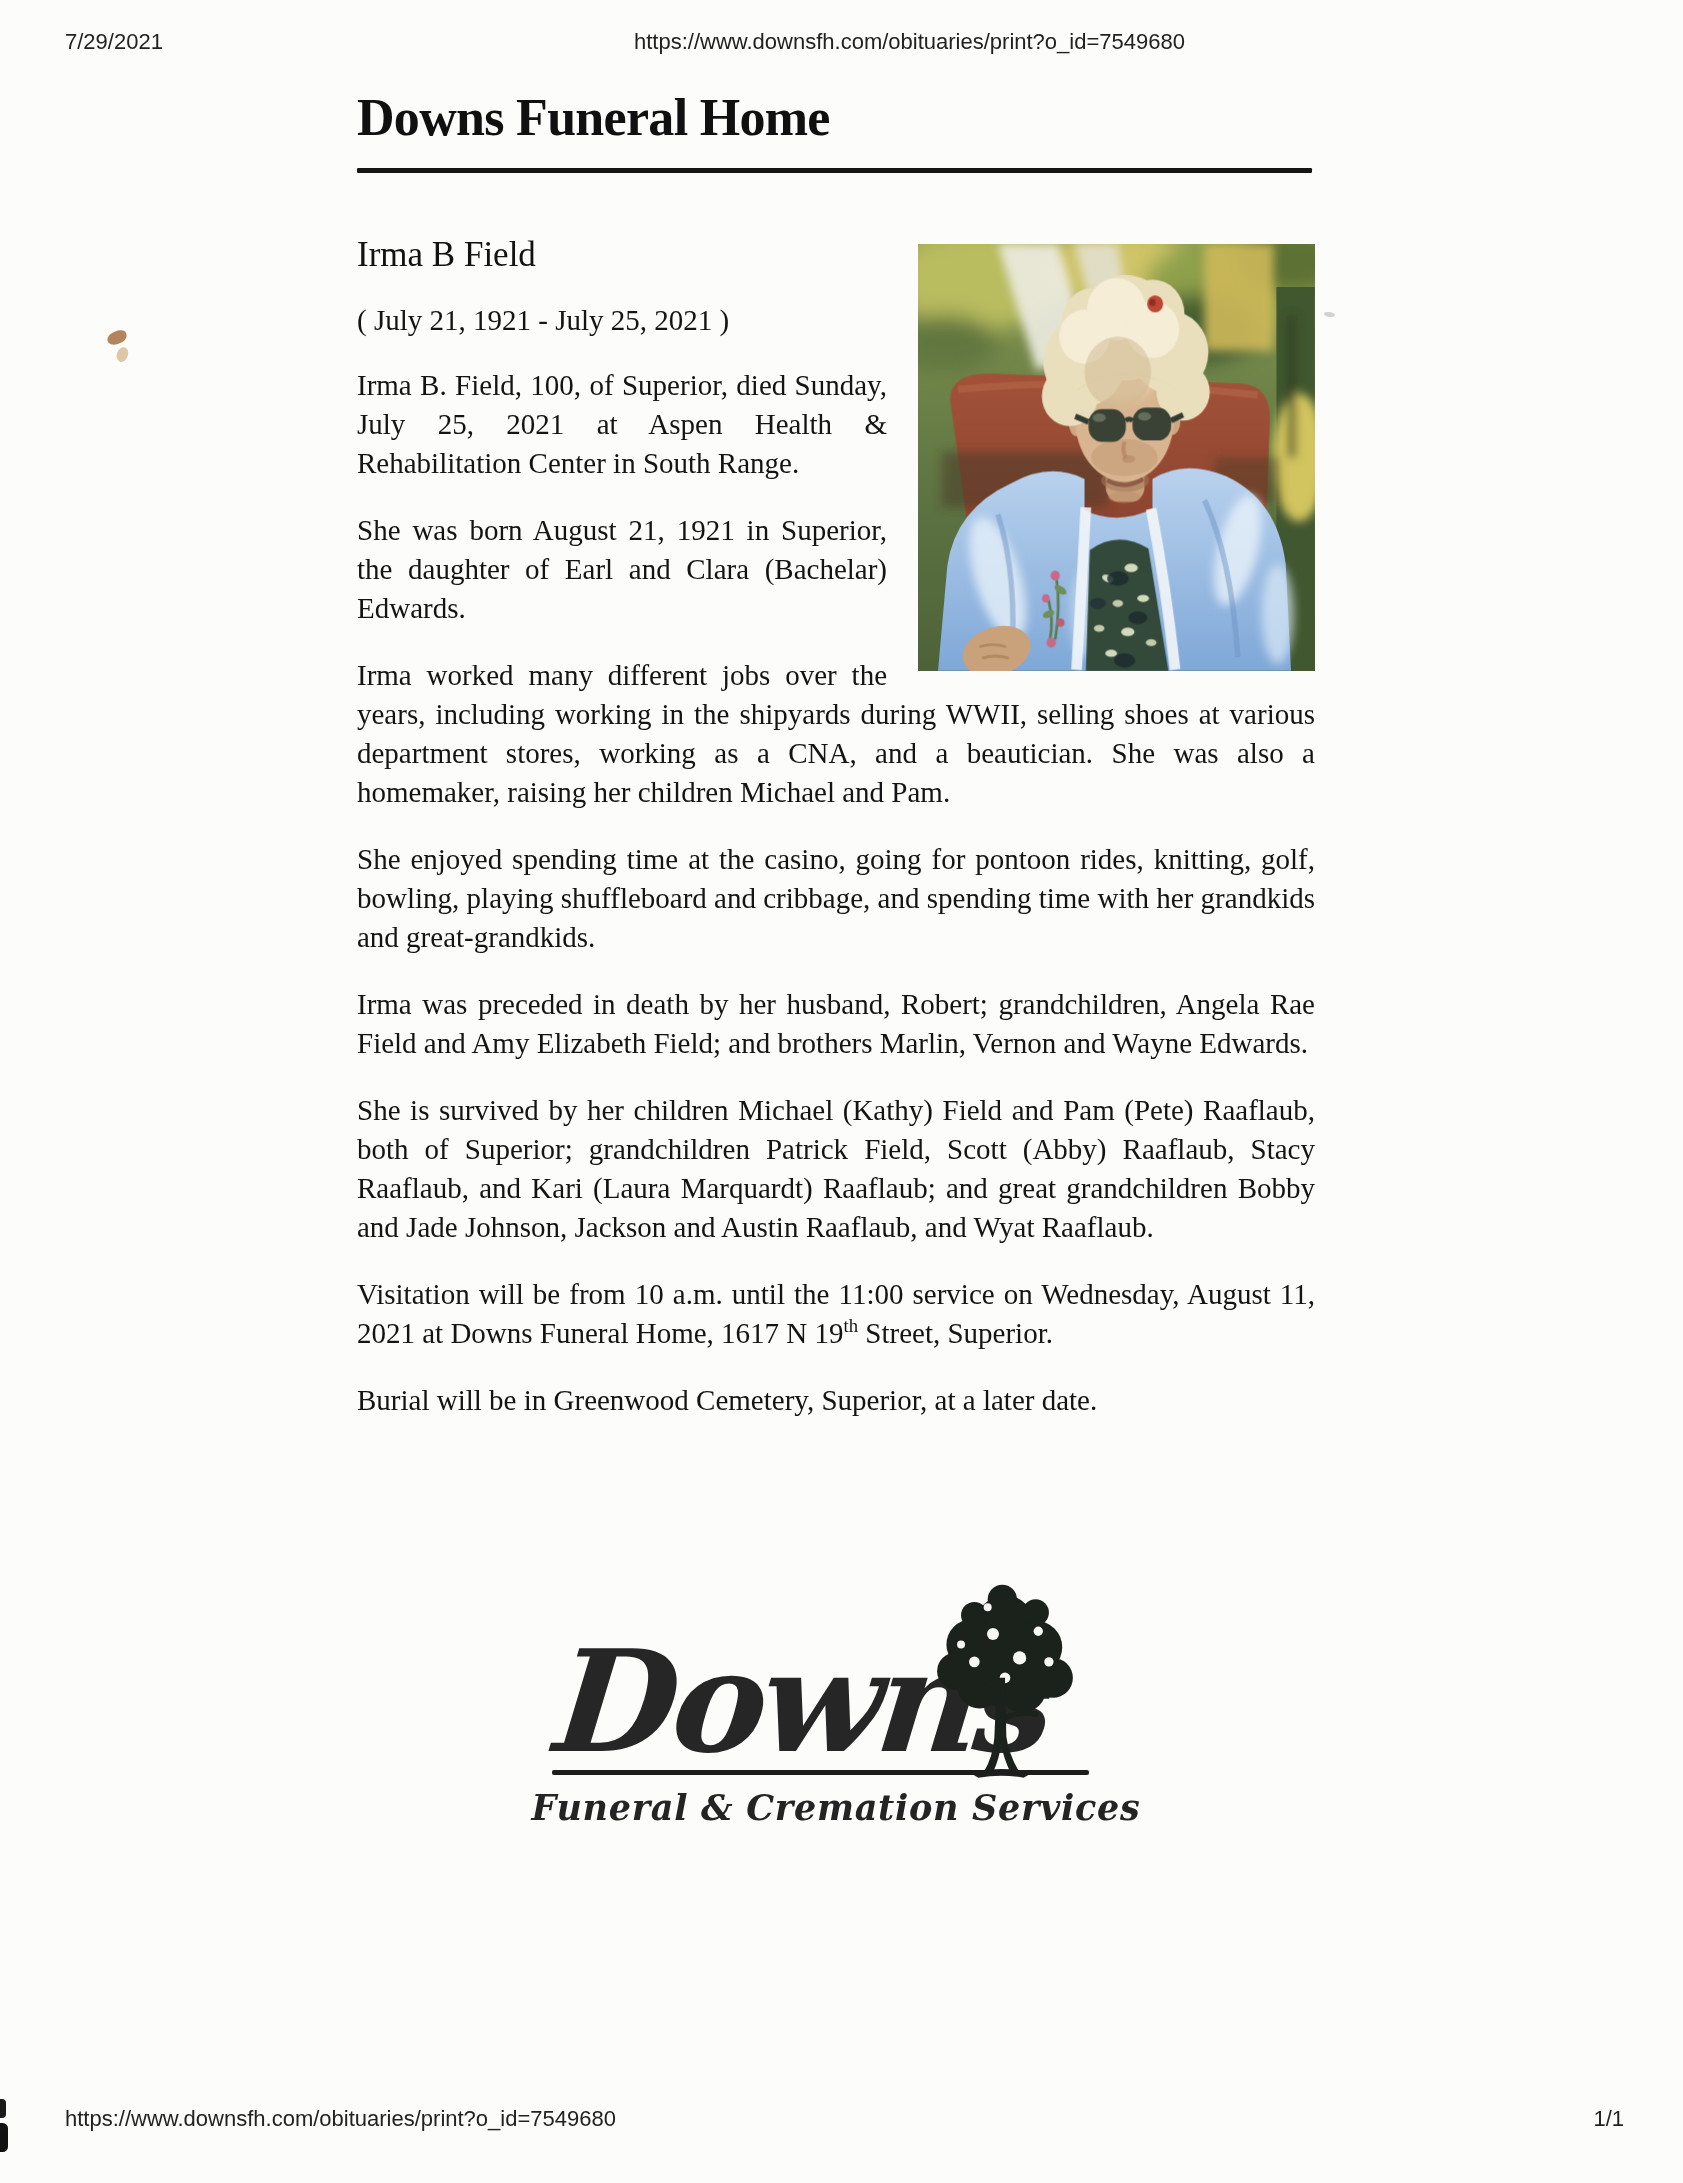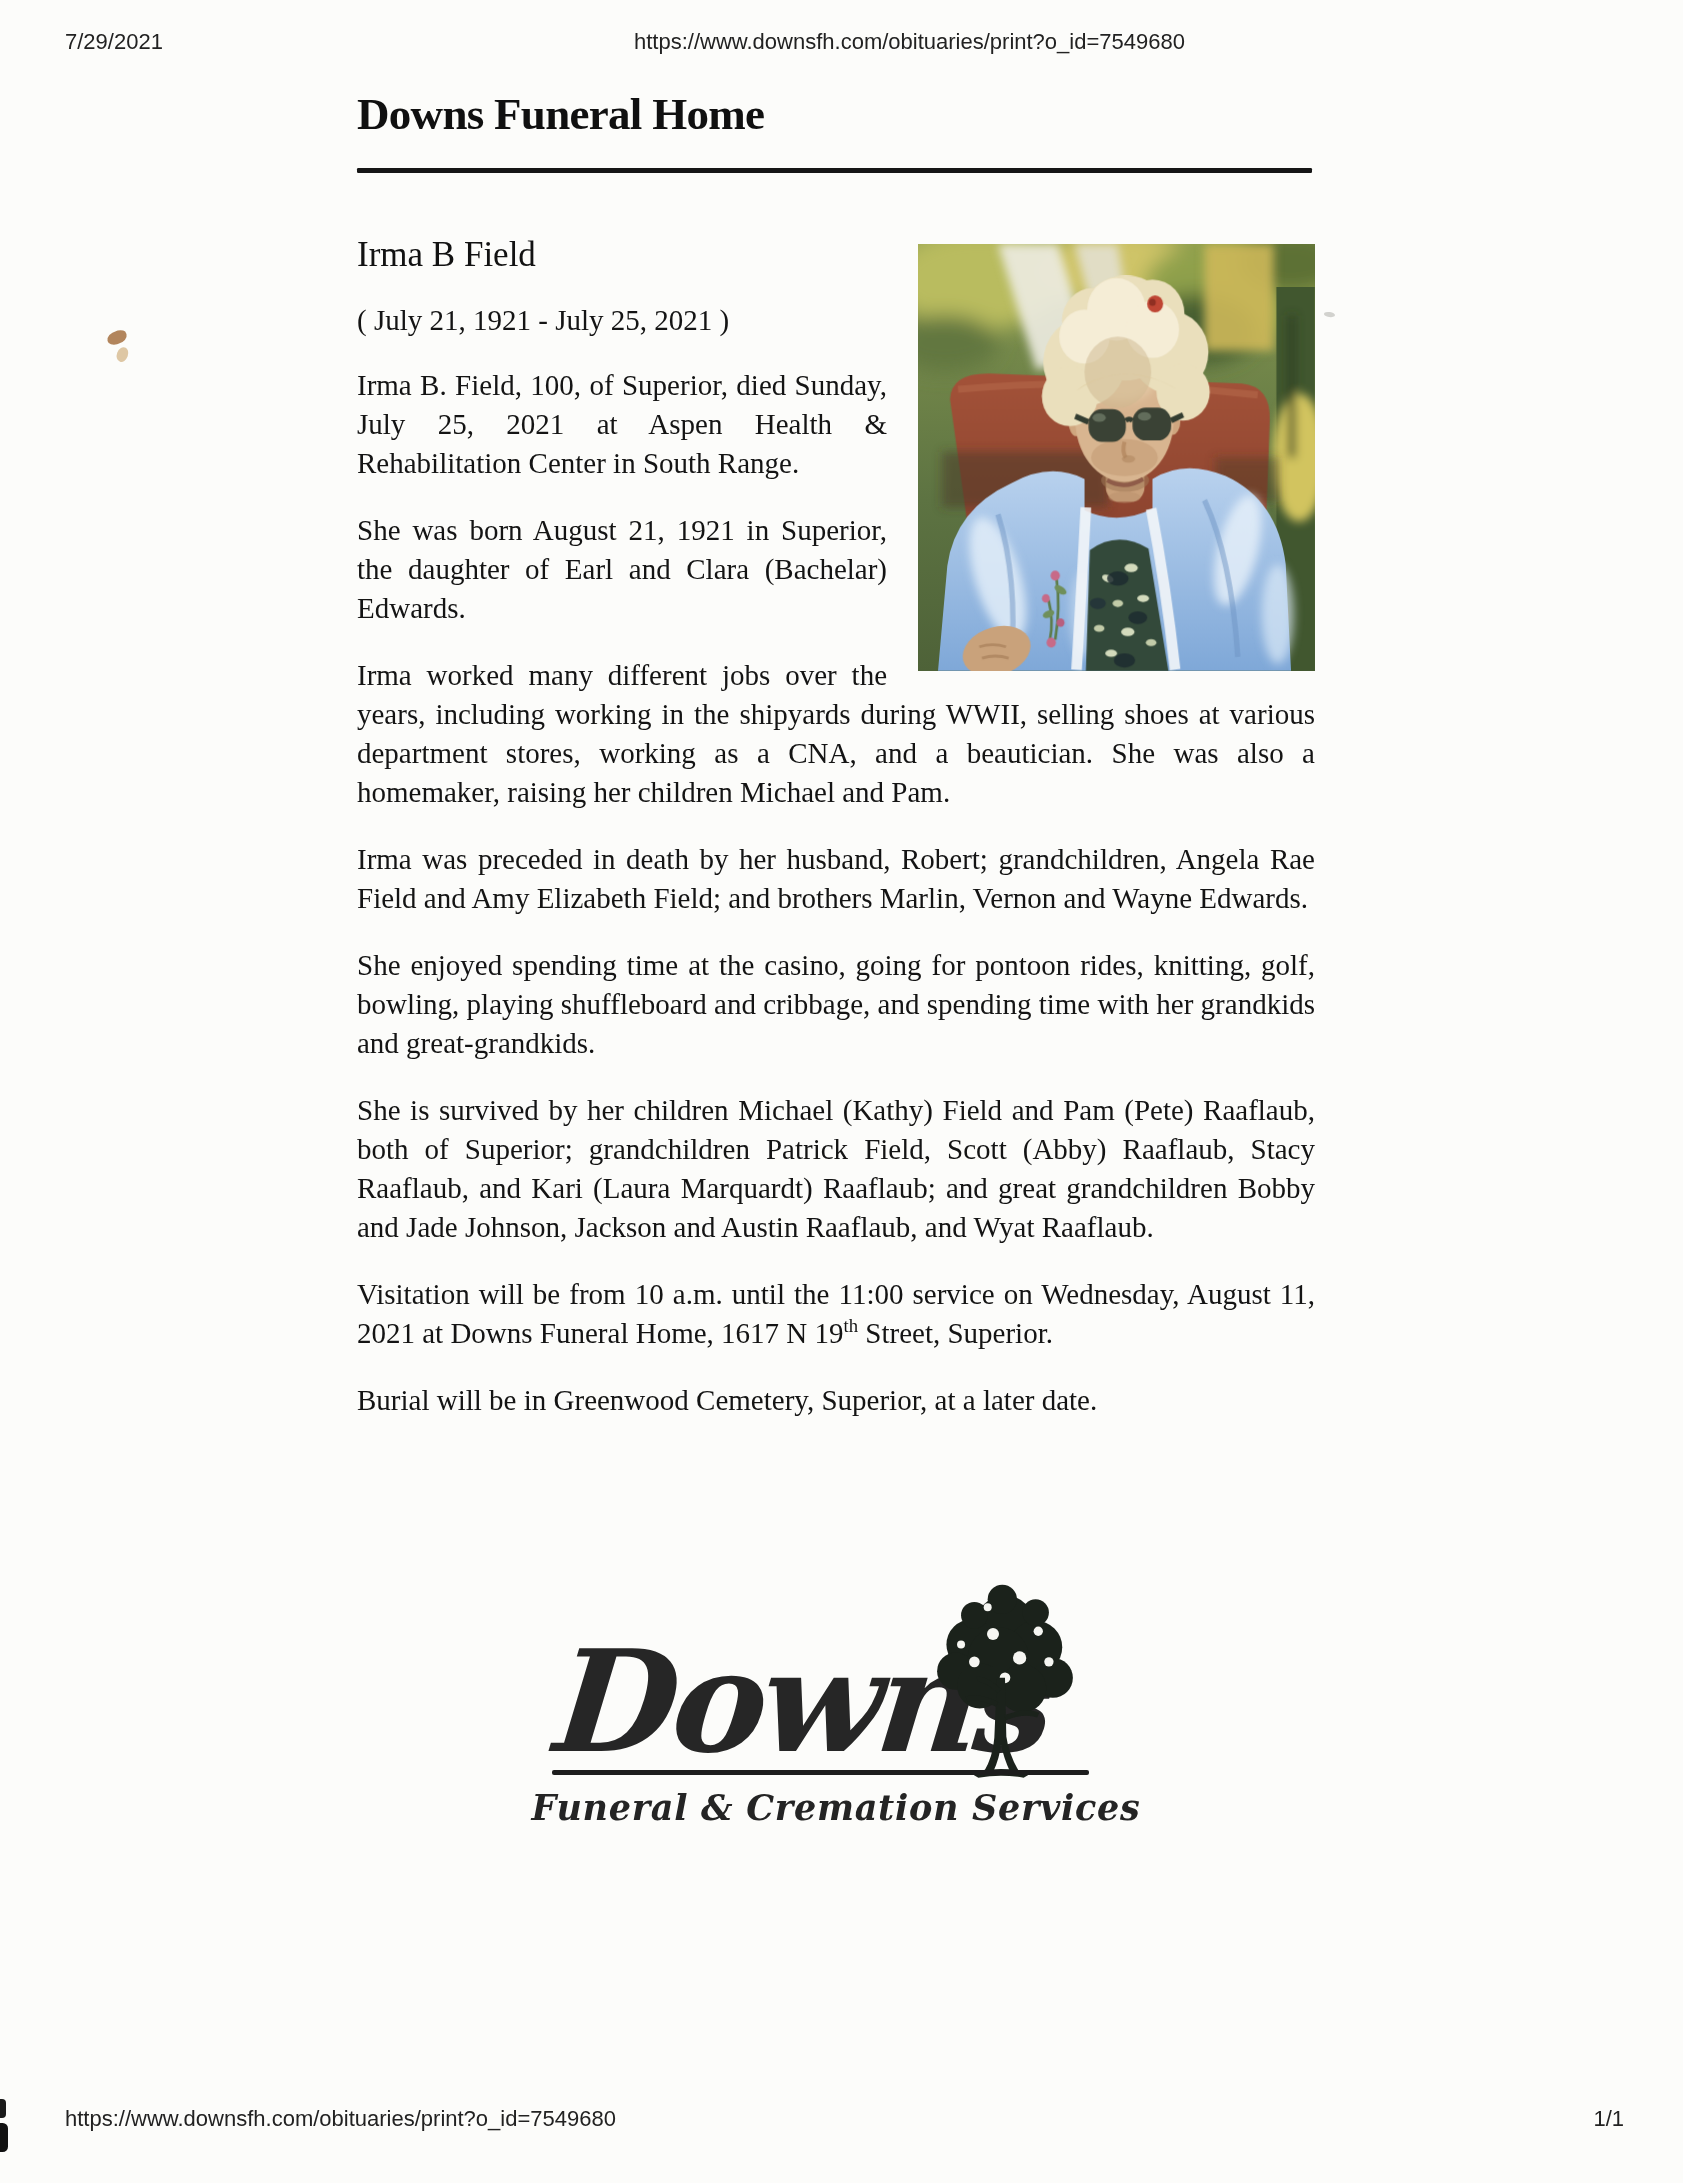--- a/index.html
+++ b/index.html
@@ -14,21 +14,21 @@
     font-size:22px;color:#222;white-space:nowrap;
   }
   .print-date{left:65px;top:29px;}
   .print-url-top{left:634px;top:29px;}
   .print-url-bottom{left:65px;top:2106px;}
   .page-number{right:59px;top:2106px;}
 
   
   .site-title{
     position:absolute;left:357px;top:88px;
-    font-size:45px;font-weight:bold;letter-spacing:-0.7px;color:#101010;
+    font-size:52px;font-weight:bold;letter-spacing:-0.7px;color:#101010;
   }
   .header-rule{
     position:absolute;left:357px;top:168px;width:955px;height:4.7px;
     background:#161616;border-radius:1.3px;
   }
 
   
   article{
     position:absolute;left:357px;top:235px;width:958px;
   }
@@ -248,22 +248,22 @@
       <path d="M92,566 Q112,560 132,566 M96,582 Q116,576 136,582" stroke="#a8805b" stroke-width="4" fill="none" opacity="0.7"></path>
     </svg>
   </div>
 
   <h1 class="obit-name">Irma B Field</h1>
   <div class="obit-dates">( July 21, 1921 - July 25, 2021 )</div>
 
   <p class="body-par">Irma B. Field, 100, of Superior, died Sunday, July 25, 2021 at Aspen Health &amp; Rehabilitation Center in South Range.</p>
   <p class="body-par">She was born August 21, 1921 in Superior, the daughter of Earl and Clara (Bachelar) Edwards.</p>
   <p class="body-par">Irma worked many different jobs over the years, including working in the shipyards during WWII, selling shoes at various department stores, working as a CNA, and a beautician. She was also a homemaker, raising her children Michael and Pam.</p>
+  <p class="body-par">She enjoyed spending time at the casino, going for pontoon rides, knitting, golf, bowling, playing shuffleboard and cribbage, and spending time with her grandkids and great-grandkids.</p>
   <p class="body-par">Irma was preceded in death by her husband, Robert; grandchildren, Angela Rae Field and Amy Elizabeth Field; and brothers Marlin, Vernon and Wayne Edwards.</p>
-  <p class="body-par">She enjoyed spending time at the casino, going for pontoon rides, knitting, golf, bowling, playing shuffleboard and cribbage, and spending time with her grandkids and great-grandkids.</p>
   <p class="body-par">She is survived by her children Michael (Kathy) Field and Pam (Pete) Raaflaub, both of Superior; grandchildren Patrick Field, Scott (Abby) Raaflaub, Stacy Raaflaub, and Kari (Laura Marquardt) Raaflaub; and great grandchildren Bobby and Jade Johnson, Jackson and Austin Raaflaub, and Wyat Raaflaub.</p>
   <p class="body-par"><span>Visitation will be from 10 a.m. until the 11:00 service on Wednesday, August 11, 2021 at Downs Funeral Home, 1617 N 19</span><sup>th</sup><span> Street, Superior.</span></p>
   <p class="body-par">Burial will be in Greenwood Cemetery, Superior, at a later date.</p>
 </article>
 
 <div class="logo">
   <span class="logo-script">Downs</span>
   <svg class="logo-tree" width="180" height="213" viewBox="0 0 270 320" aria-hidden="true">
     <g fill="#1b221b">
       <circle cx="150" cy="70" r="44"></circle>

